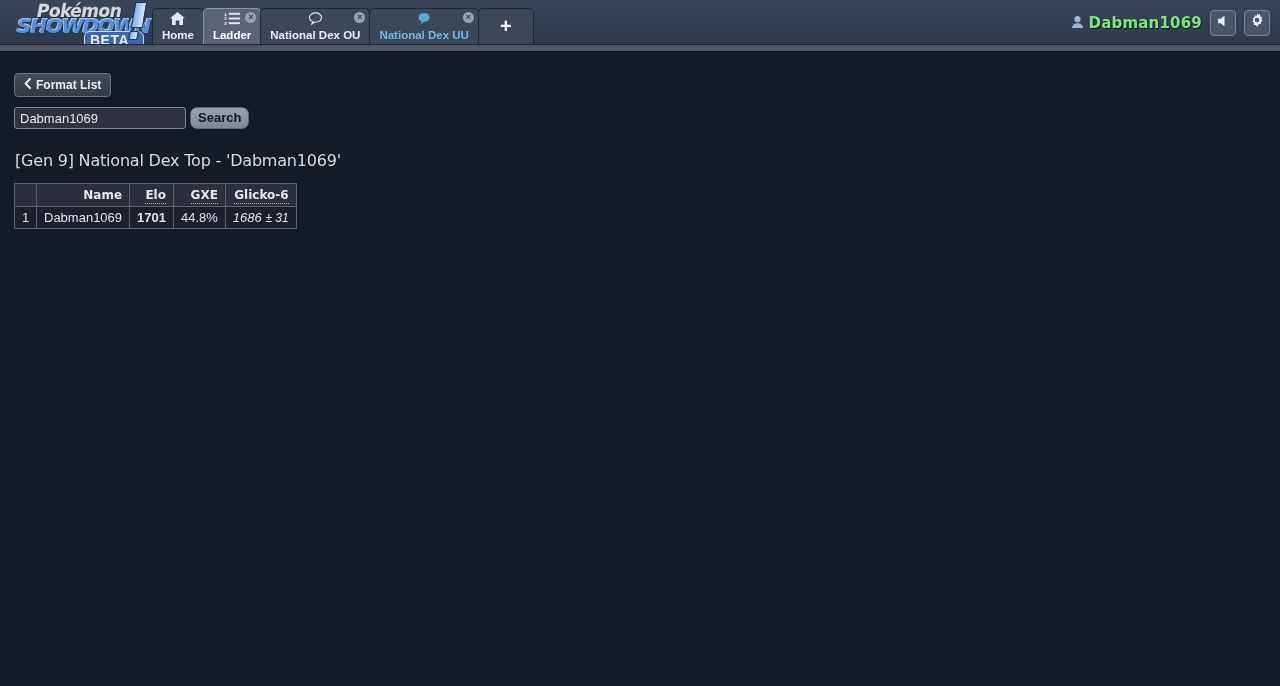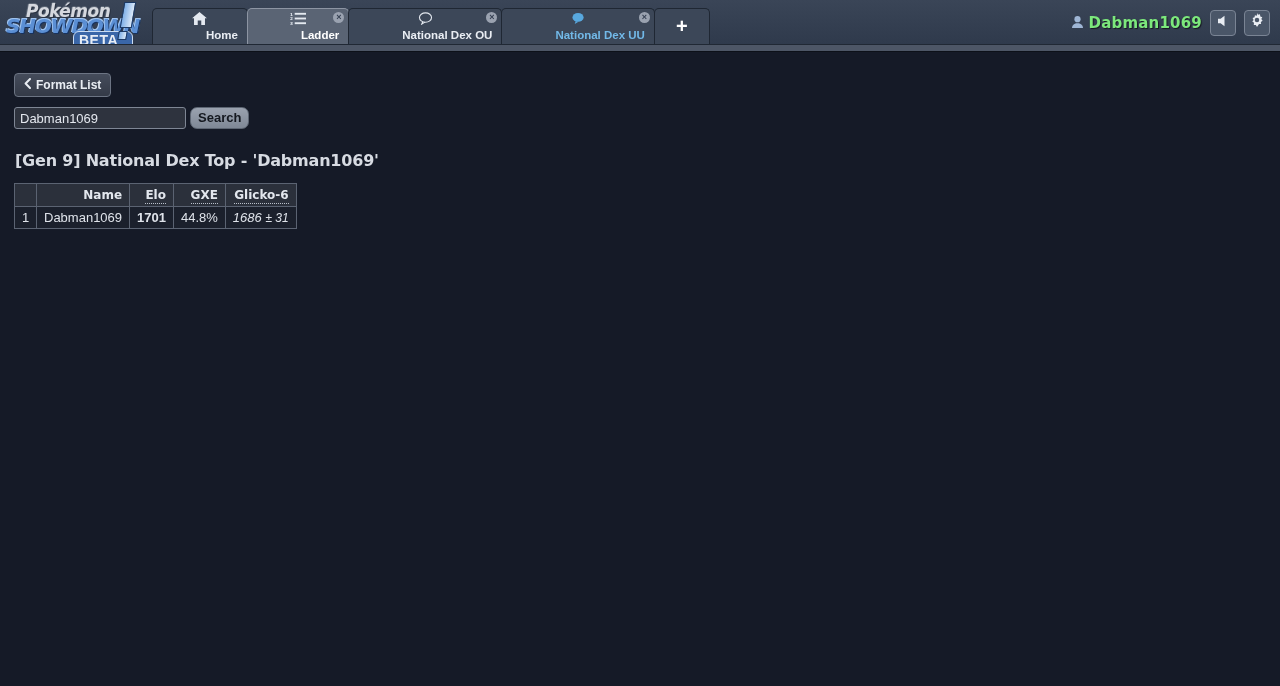--- a/index.html
+++ b/index.html
@@ -21,21 +21,21 @@
   #header-divider {
     position: absolute; left: 0; top: 44px;
     width: 1280px; height: 8px;
     background: #4d5666;
     border-top: 1px solid #202834;
     border-bottom: 1px solid #0d1119;
   }
 
   
   #logo {
-    position: absolute; left: 4px; top: 0;
+    position: absolute; left: 15px; top: 0;
     width: 146px; height: 57px;
     overflow: hidden;
   }
   .logo-pokemon {
     position: absolute; left: 22px; top: 1px;
     font-size: 17px; font-weight: bold; font-style: italic;
     color: #d5d8de;
     letter-spacing: -0.5px;
     text-shadow: 1px 1px 0 #2a3342, -1px 0 0 #5c6675, 0 -1px 0 #5c6675;
     font-family: "DejaVu Sans", sans-serif;
@@ -110,21 +110,20 @@
   .tab-icon {
     height: 16px;
     line-height: 16px;
     font-size: 13px;
     color: #e4e9f0;
     margin-bottom: 1px;
   }
   .tab-label {
     white-space: nowrap;
     line-height: 13px;
-    margin-left: 44px;
   }
   .tab-close {
     position: absolute;
     right: 4px; top: 3px;
     width: 11px; height: 11px;
     border-radius: 50%;
     background: #9aa2b0;
     color: #333e51;
     font-size: 9px;
     line-height: 11px;
@@ -229,21 +228,21 @@
     font-size: 13px;
     font-weight: bold;
     padding: 2px 7px;
     cursor: pointer;
     line-height: 16px;
   }
 
   #page-title {
     color: #d7dbe2;
     font-size: 16px;
-    font-weight: bold;
+    font-weight: normal;
     font-family: "DejaVu Sans", sans-serif;
     margin: 22px 2px 13px 1px;
     letter-spacing: -0.2px;
   }
 
   
   #ladder-table {
     border-collapse: collapse;
     border: 1px solid #5b6372;
     font-size: 13px;

